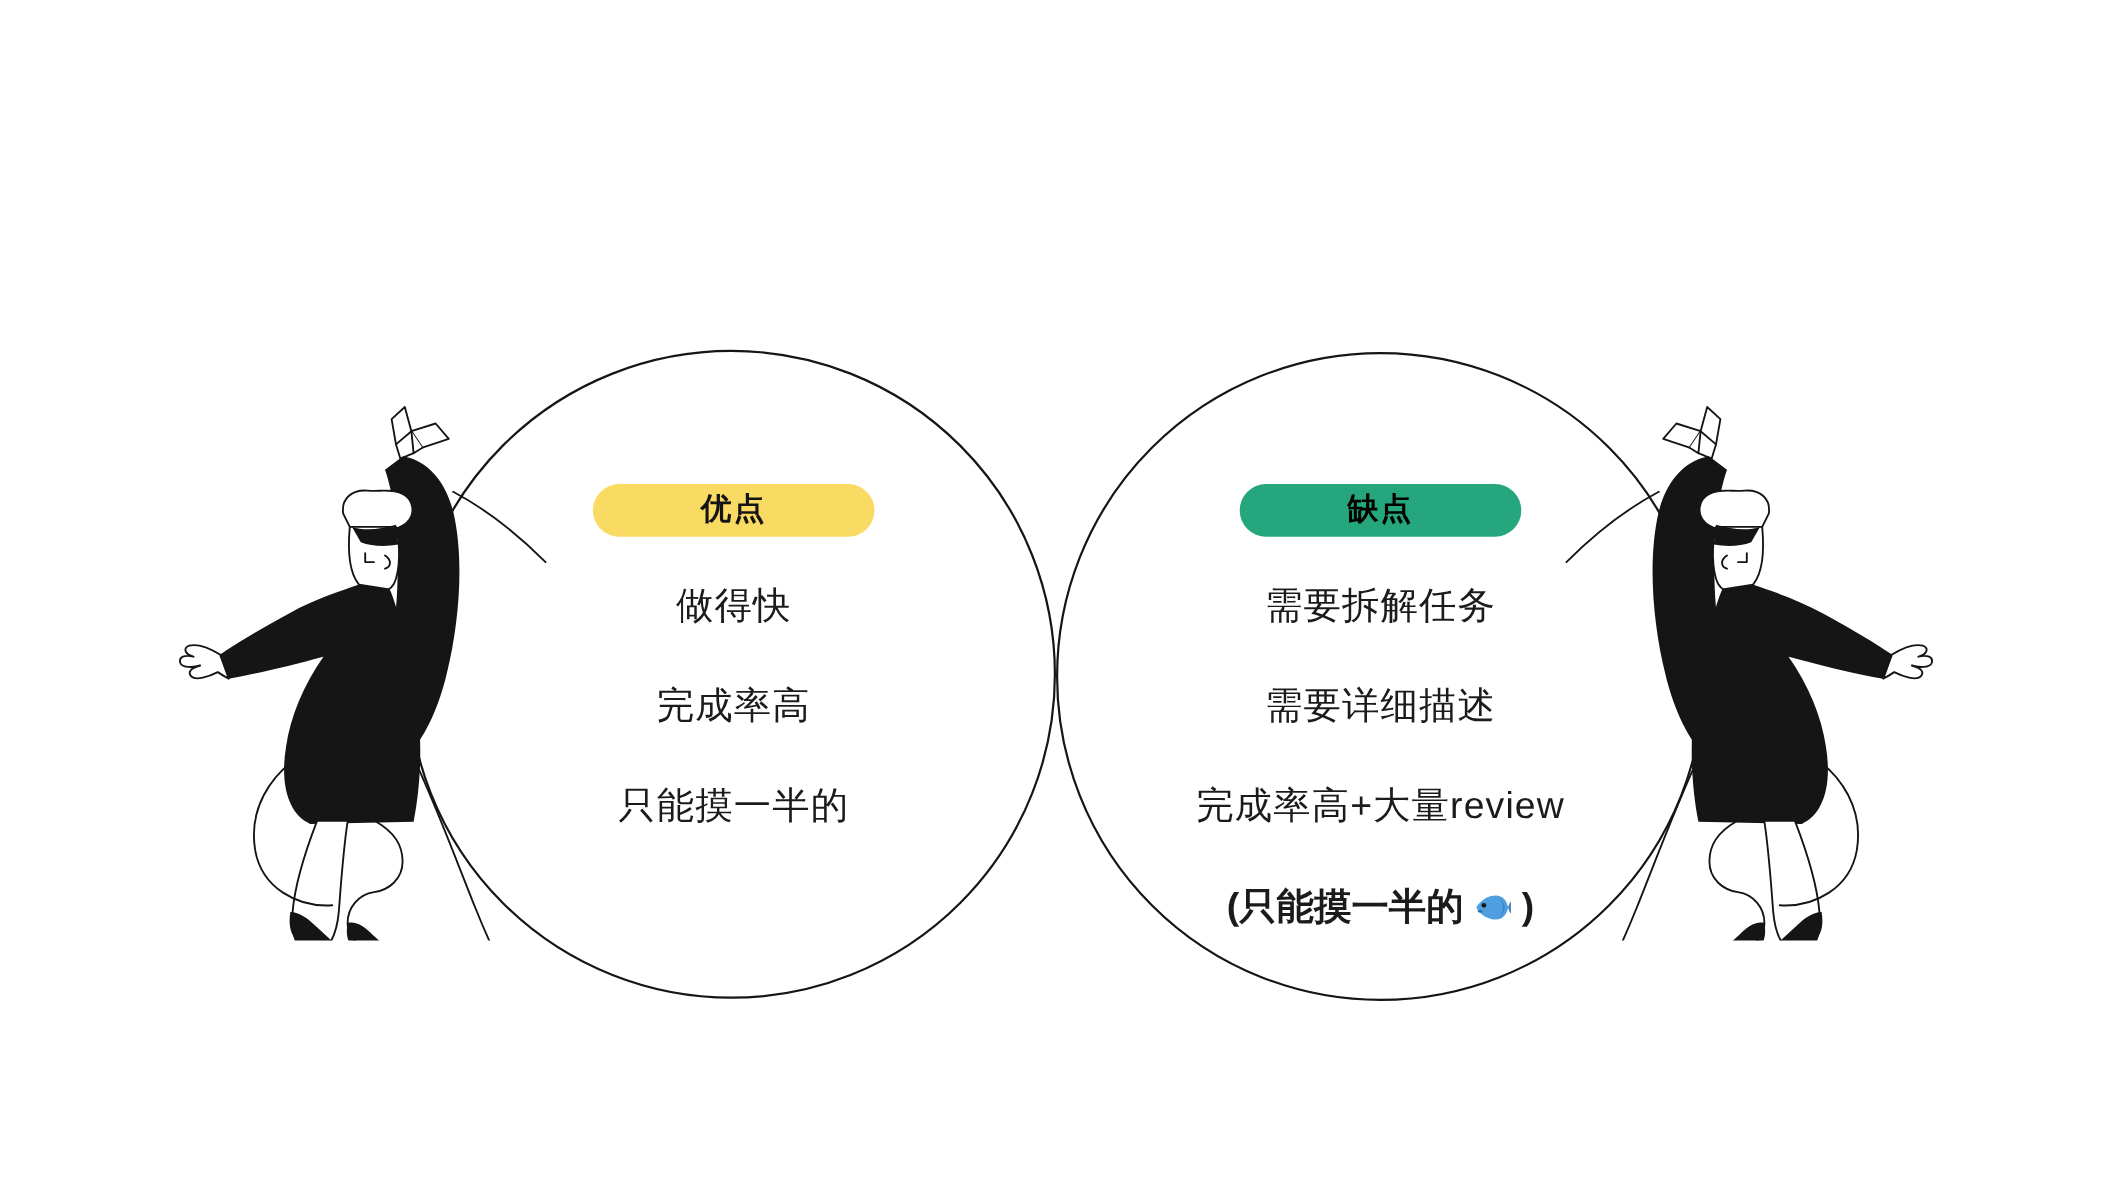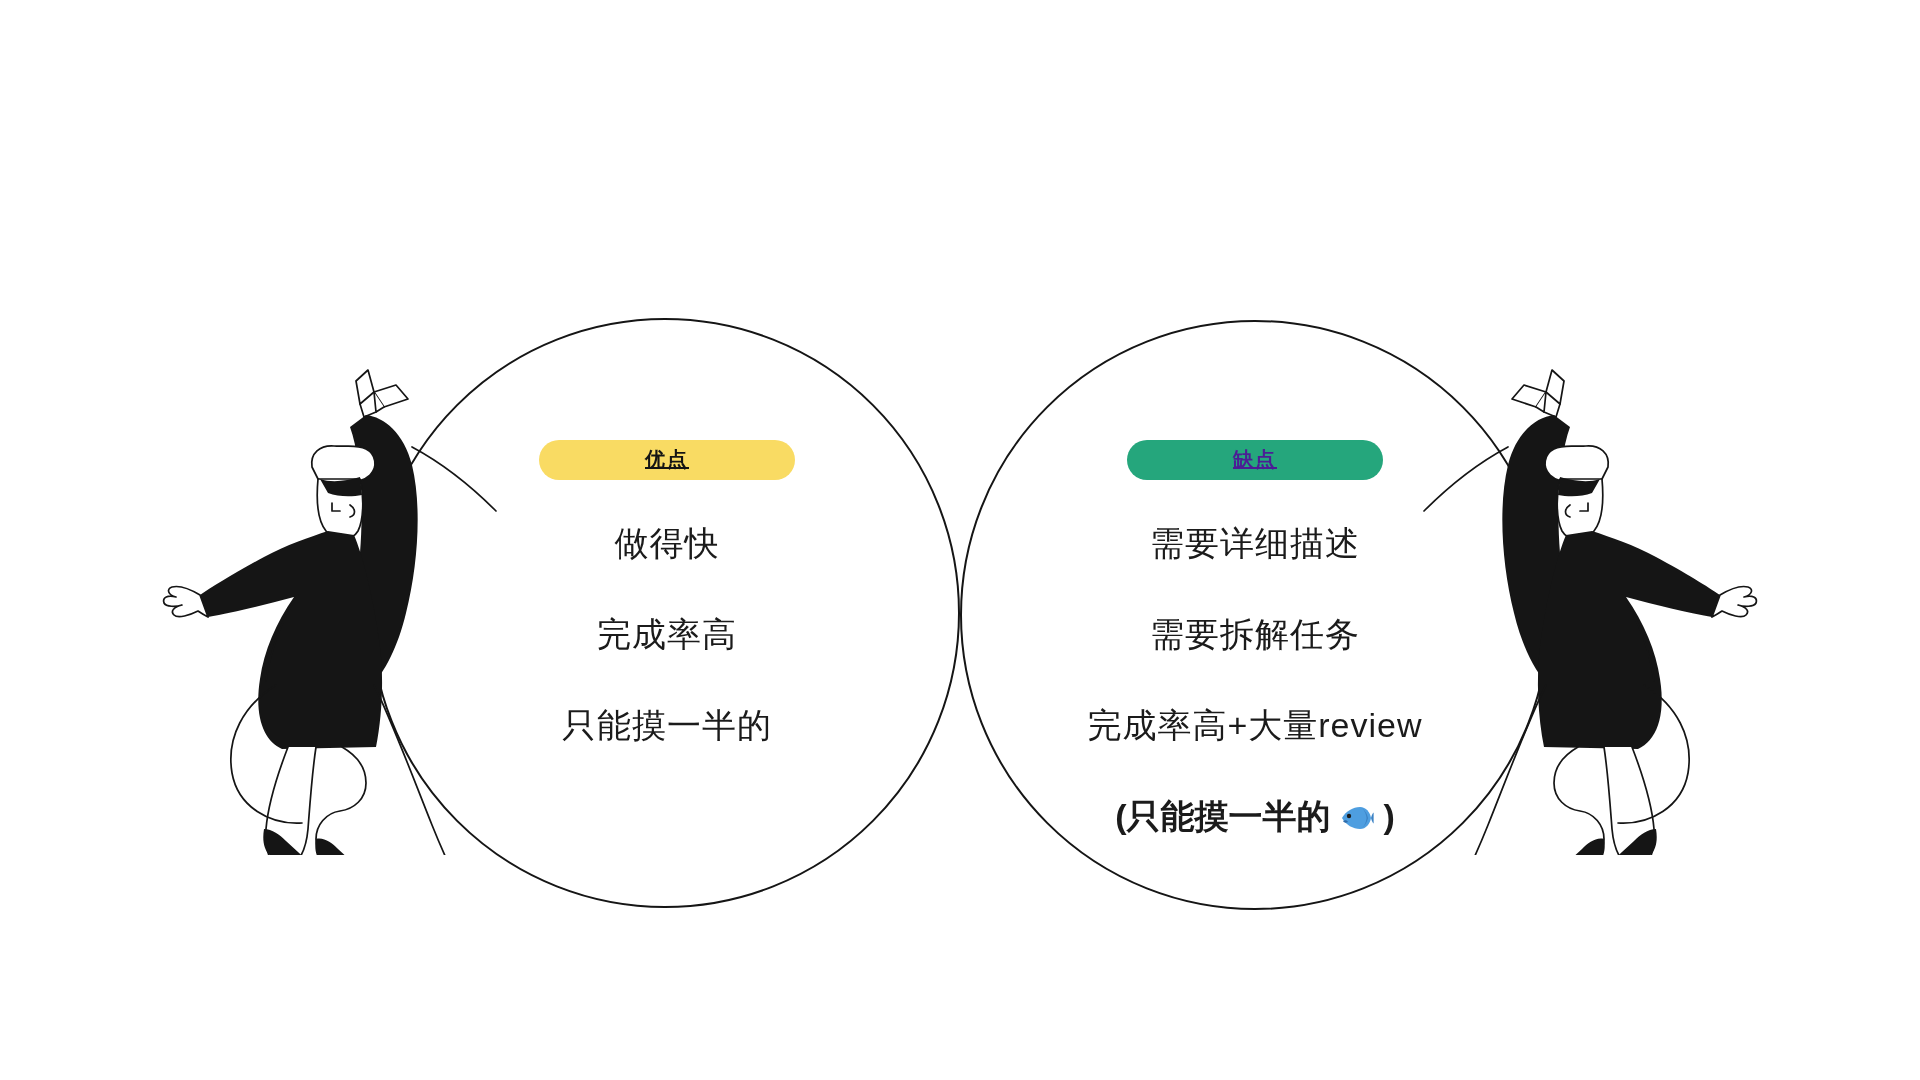--- a/index.html
+++ b/index.html
@@ -32,28 +32,27 @@
     color: #151515;
   }
   #content-pros { left: 437px; top: 440px; width: 460px; }
   #content-cons { left: 1025px; top: 440px; width: 460px; }
 
   .badge {
     display: inline-block;
     padding: 9px 0 11px 0;
     width: 256px;
     border-radius: 26px;
-    font-size: 20px;
+    font-size: 28px;
     font-weight: bold;
     line-height: 1;
     letter-spacing: 2px;
-    text-decoration: underline;
   }
   .badge-pros { background: #f9db63; color: #141414; }
-  .badge-cons { background: #25a67c; color: #4c1d95; }
+  .badge-cons { background: #25a67c; color: #000000; }
 
   .venn-list { margin-top: 26px; }
   .venn-list .line {
     font-size: 34px;
     line-height: 1.62;
     color: #1b1b1b;
     letter-spacing: 1px;
     white-space: nowrap;
     margin-top: 36px;
   }
@@ -203,22 +202,22 @@
     <div class="venn-list">
       <div class="line">做得快</div>
       <div class="line">完成率高</div>
       <div class="line">只能摸一半的</div>
     </div>
   </div>
 
   <div class="venn-content" id="content-cons">
     <div class="badge badge-cons">缺点</div>
     <div class="venn-list">
+      <div class="line">需要拆解任务</div>
       <div class="line">需要详细描述</div>
-      <div class="line">需要拆解任务</div>
       <div class="line">完成率高+大量review</div>
       <div class="line bold">
         <span>(只能摸一半的</span>
         <span class="fish-emoji">
           <svg viewBox="0 0 34 26" width="34" height="26" xmlns="http://www.w3.org/2000/svg">
             <path d="M2 13 C 6 6, 13 2, 20 2 C 26 2, 30 7, 31 13 C 30 19, 26 24, 20 24 C 13 24, 6 20, 2 13 Z" fill="#4e9ee0"></path>
             <path d="M31 13 C 32 9, 33 8, 33.6 7.5 C 33.6 12, 33.6 14, 33.6 18.5 C 33 18, 32 17, 31 13 Z" fill="#3b82c4"></path>
             <path d="M20 2 C 24 4, 27 8, 28 13 C 27 18, 24 22, 20 24 C 24 22, 26 18, 26.6 13 C 26 8, 24 4, 20 2 Z" fill="#3b82c4"></path>
             <circle cx="9" cy="11" r="2.2" fill="#1b1b1b"></circle>
             <path d="M3 16 C 5 15, 7 15, 8 17 C 6 18, 4 18, 3 16 Z" fill="#2f6ba8"></path>

